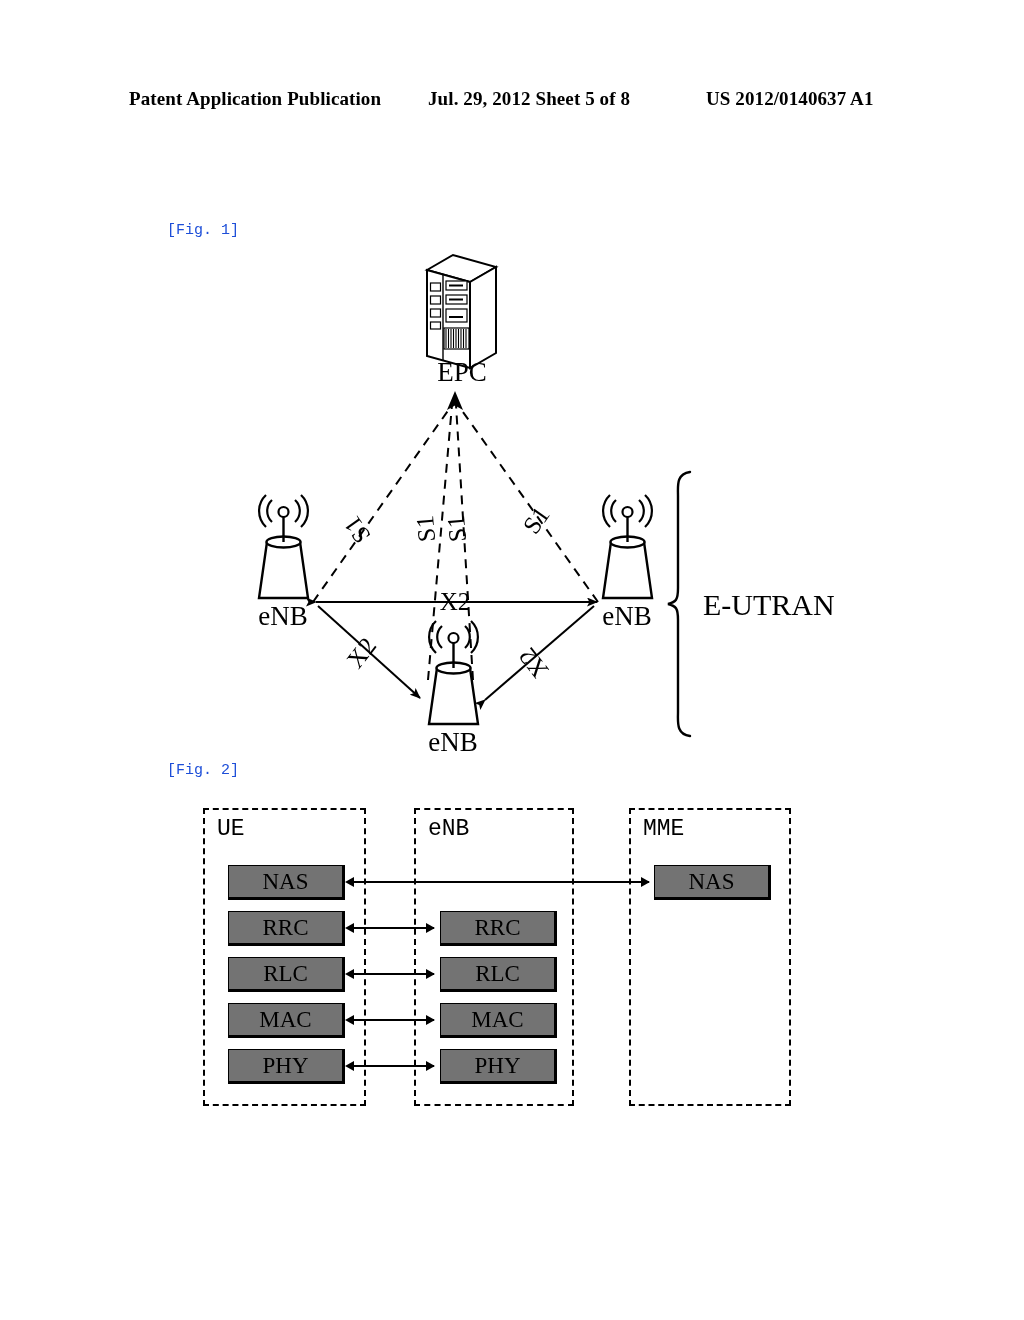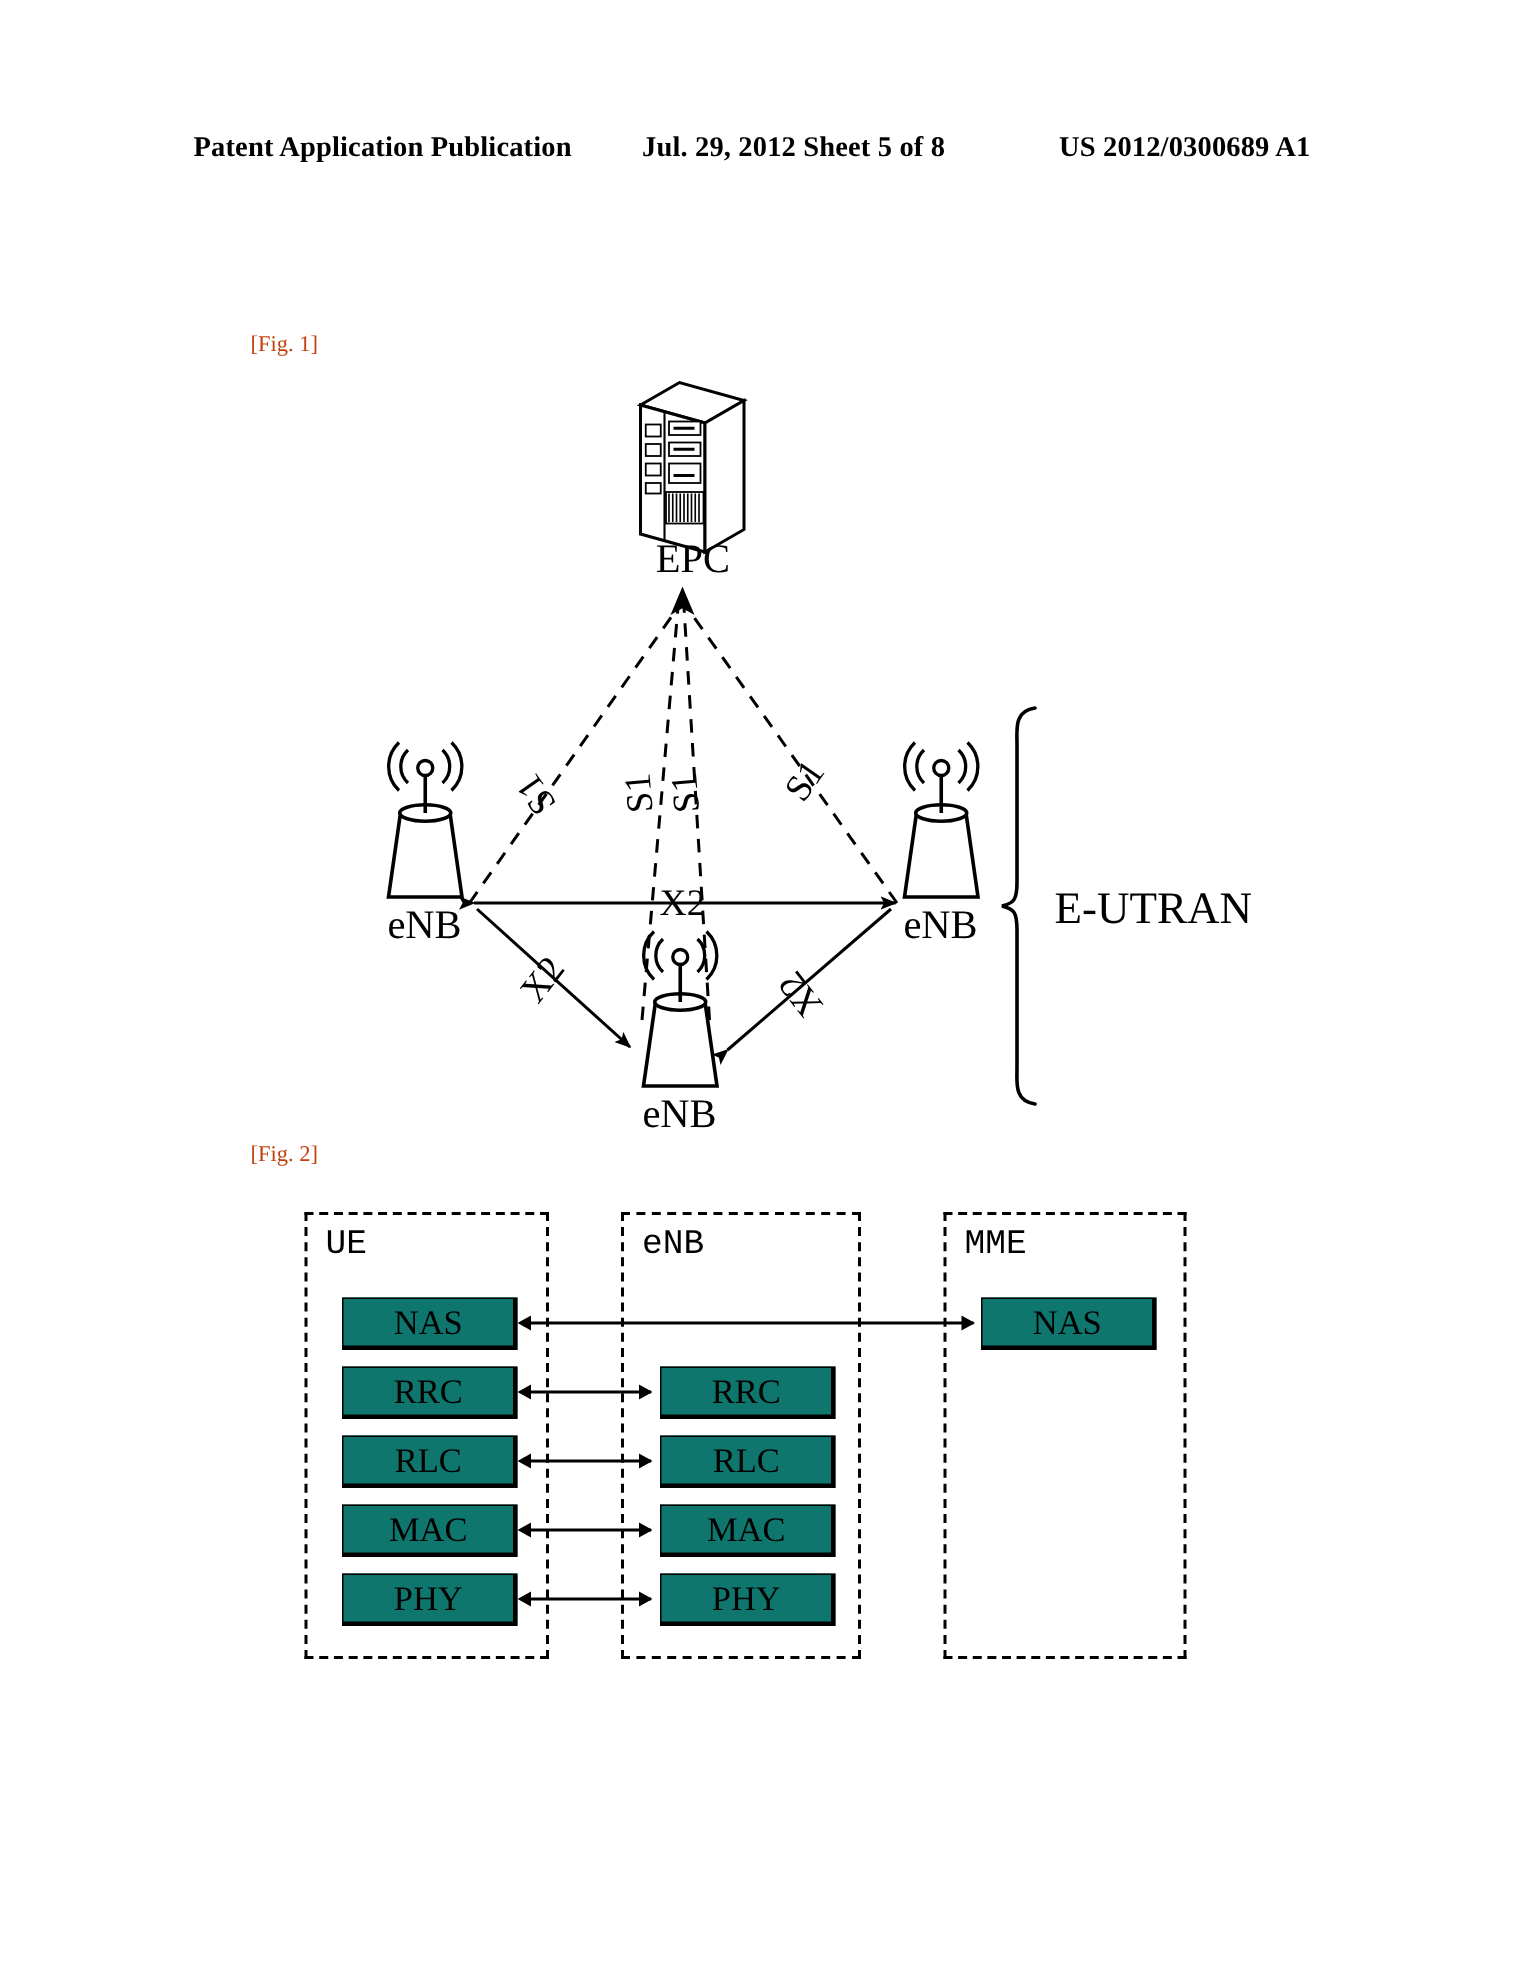--- a/index.html
+++ b/index.html
@@ -44,23 +44,23 @@
   #page-header .hdr-right {
     position: absolute;
     left: 706px;
     top: 0;
     white-space: nowrap;
   }
 
   
   .fig-label {
     position: absolute;
-    font-family: Liberation Serif, serif;
+    font-family: Liberation Mono, monospace;
     font-size: 15px;
-    color: #c2410c;
+    color: #1d4ed8;
     white-space: nowrap;
   }
   #fig1-label { left: 167px; top: 222px; }
   #fig2-label { left: 167px; top: 762px; }
 
   
   #fig1 {
     position: absolute;
     left: 0px;
     top: 250px;
@@ -99,21 +99,21 @@
   #col-enb { left: 414px; top: 13px; width: 160px; height: 298px; }
   #col-mme { left: 629px; top: 13px; width: 162px; height: 298px; }
 
   
   .layer-box {
     position: absolute;
     box-sizing: border-box;
     border: 1px solid #000;
     border-right-width: 3px;
     border-bottom-width: 3px;
-    background: #0f766e;
+    background: #737373;
     font-family: "Liberation Serif", serif;
     font-size: 23px;
     text-align: center;
     line-height: 32px;
     height: 35px;
     width: 117px;
   }
 
   .arrow-line {
     position: absolute;
@@ -129,21 +129,21 @@
   }
   .arrow-head.left  { border-right: 9px solid #000; }
   .arrow-head.right { border-left: 9px solid #000; }
 </style>
 </head>
 <body>
 
 <div id="page-header">
   <span class="hdr-left">Patent Application Publication</span>
   <span class="hdr-mid">Jul. 29, 2012  Sheet 5 of 8</span>
-  <span class="hdr-right">US 2012/0300689 A1</span>
+  <span class="hdr-right">US 2012/0140637 A1</span>
 </div>
 
 <div class="fig-label" id="fig1-label">[Fig. 1]</div>
 
 <div id="fig1">
   <svg width="1024" height="510" viewBox="0 0 1024 510" xmlns="http://www.w3.org/2000/svg">
     <defs>
       <marker id="ah-up" markerWidth="10" markerHeight="10" refX="5" refY="8" orient="auto" markerUnits="userSpaceOnUse">
         <path d="M5,0 L9.5,10 L5,7.6 L0.5,10 Z" fill="#000"></path>
       </marker>

